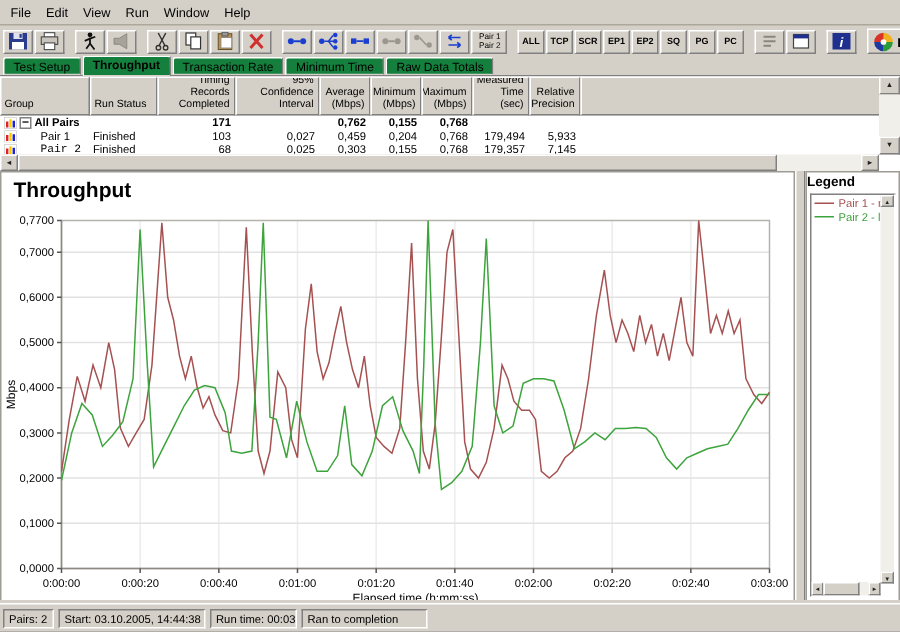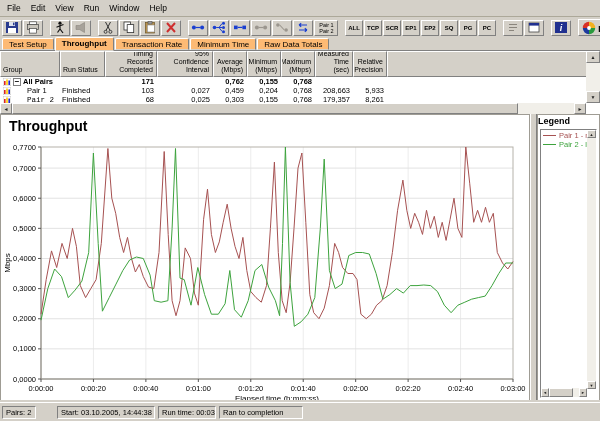--- a/index.html
+++ b/index.html
@@ -23,21 +23,21 @@
   .tb-btn svg { display:block; }
   .tb-gap { width:5px; flex:0 0 auto; }
   .tb-btn.txt { font-size:6px; font-weight:bold; letter-spacing:0; width:18px; }
   .tb-btn.pairbtn { width:24px; font-size:5.5px; line-height:6px; white-space:pre-line; text-align:left; padding-left:1px; }
   .logo-frame { height:17px; border:1px solid; border-color:#fff #808080 #808080 #fff;
     background:#d4d0c8; display:flex; align-items:center; gap:2px; padding:0 3px; flex:0 0 auto; }
   .logo-net { font-size:11px; font-weight:bold; letter-spacing:-0.5px; }
   
   .tabstrip { position:absolute; top:37px; left:0; right:0; height:13px;
     display:flex; align-items:flex-end; padding-left:2px; }
-  .tab { font-size:8px; padding:1px 6px 1px; background:#fdba74; height:12px;
+  .tab { font-size:8px; padding:1px 6px 1px; background:#15803d; height:12px;
     border:1px solid; border-color:#fff #808080 #d4d0c8 #fff;
     border-radius:2px 2px 0 0; margin-right:1px; white-space:nowrap; cursor:default; }
   .tab.active { height:14px; font-weight:bold; position:relative; z-index:3; margin-bottom:-1px; }
   
   .table-area { position:absolute; top:50px; left:0; right:0; height:64px;
     background:#fff; border-top:1px solid #808080; }
   .thead { display:flex; height:26px; }
   .th { background:#d4d0c8; border:1px solid; border-color:#fff #808080 #808080 #fff;
     font-size:7px; line-height:8px; white-space:pre-line; overflow:hidden;
     display:flex; align-items:flex-end; padding:1px 3px 2px 2px; flex:0 0 auto; }
@@ -311,42 +311,42 @@
             </svg>
             <div class="indent"></div>
             <span>Pair 1</span>
           </div>
           <div class="td" style="width: 45px;">Finished</div>
           <div class="td r" style="width: 52px;">103</div>
           <div class="td r" style="width: 56px;">0,027</div>
           <div class="td r" style="width: 34px;">0,459</div>
           <div class="td r" style="width: 34px;">0,204</div>
           <div class="td r" style="width: 34px;">0,768</div>
-          <div class="td r" style="width: 38px;">208,663</div>
+          <div class="td r" style="width: 38px;">179,494</div>
           <div class="td r" style="width: 34px;">5,933</div>
         </div>
         <div class="trow">
           <div class="td grp" style="width: 60px; font-family: Liberation Mono, monospace;">
             <svg width="8" height="8" viewBox="0 0 8 8">
               <rect width="8" height="8" fill="#fff" stroke="#999" stroke-width="0.5"></rect>
               <rect x="1" y="3" width="1.6" height="4" fill="#d22"></rect>
               <rect x="3.2" y="1.5" width="1.6" height="5.5" fill="#fc0"></rect>
               <rect x="5.4" y="2.5" width="1.6" height="4.5" fill="#22c"></rect>
             </svg>
             <div class="indent"></div>
             <span>Pair 2</span>
           </div>
           <div class="td" style="width: 45px;">Finished</div>
           <div class="td r" style="width: 52px;">68</div>
           <div class="td r" style="width: 56px;">0,025</div>
           <div class="td r" style="width: 34px;">0,303</div>
           <div class="td r" style="width: 34px;">0,155</div>
           <div class="td r" style="width: 34px;">0,768</div>
           <div class="td r" style="width: 38px;">179,357</div>
-          <div class="td r" style="width: 34px;">8,261</div>
+          <div class="td r" style="width: 34px;">7,145</div>
         </div>
       </div>
     <div class="vscroll">
       <div class="sb-btn">▲</div>
       <div class="sb-track"></div>
       <div class="sb-btn">▼</div>
     </div>
     <div class="hscroll">
       <div class="sb-btn">◄</div>
       <div class="sb-track">
@@ -448,18 +448,18 @@
               <div class="sb-thumb"></div>
             </div>
           <div class="sb-btn">►</div>
         </div>
       </div>
     </div>
   </div>
 
   <div class="statusbar" id="statusbar">
       <div class="status-cell" style="width: 34px;">Pairs: 2</div>
-      <div class="status-cell" style="width: 98px; margin-left: 18px;">Start: 03.10.2005, 14:44:38</div>
+      <div class="status-cell" style="width: 98px;">Start: 03.10.2005, 14:44:38</div>
       <div class="status-cell" style="width: 58px;">Run time: 00:03:00</div>
       <div class="status-cell" style="width: 84px;">Ran to completion</div>
     </div>
 
 </div>
 
 </body></html>

